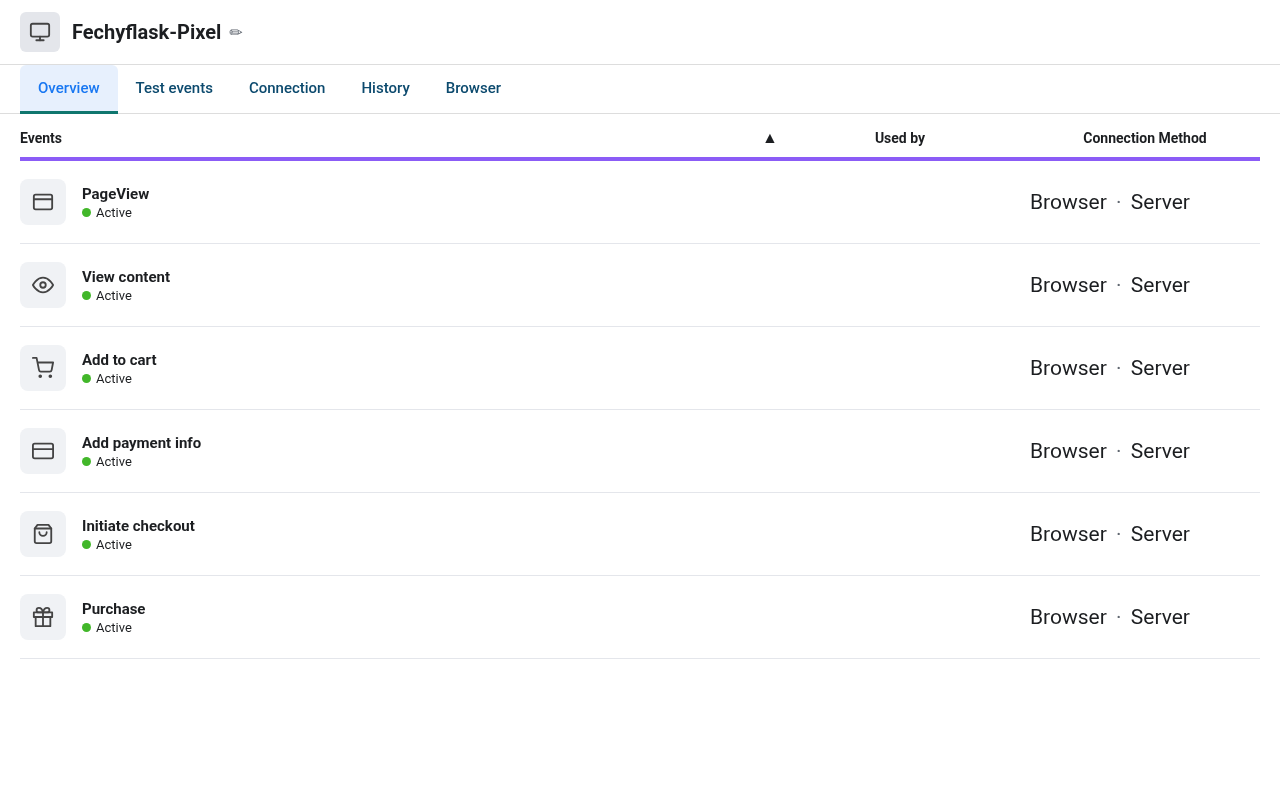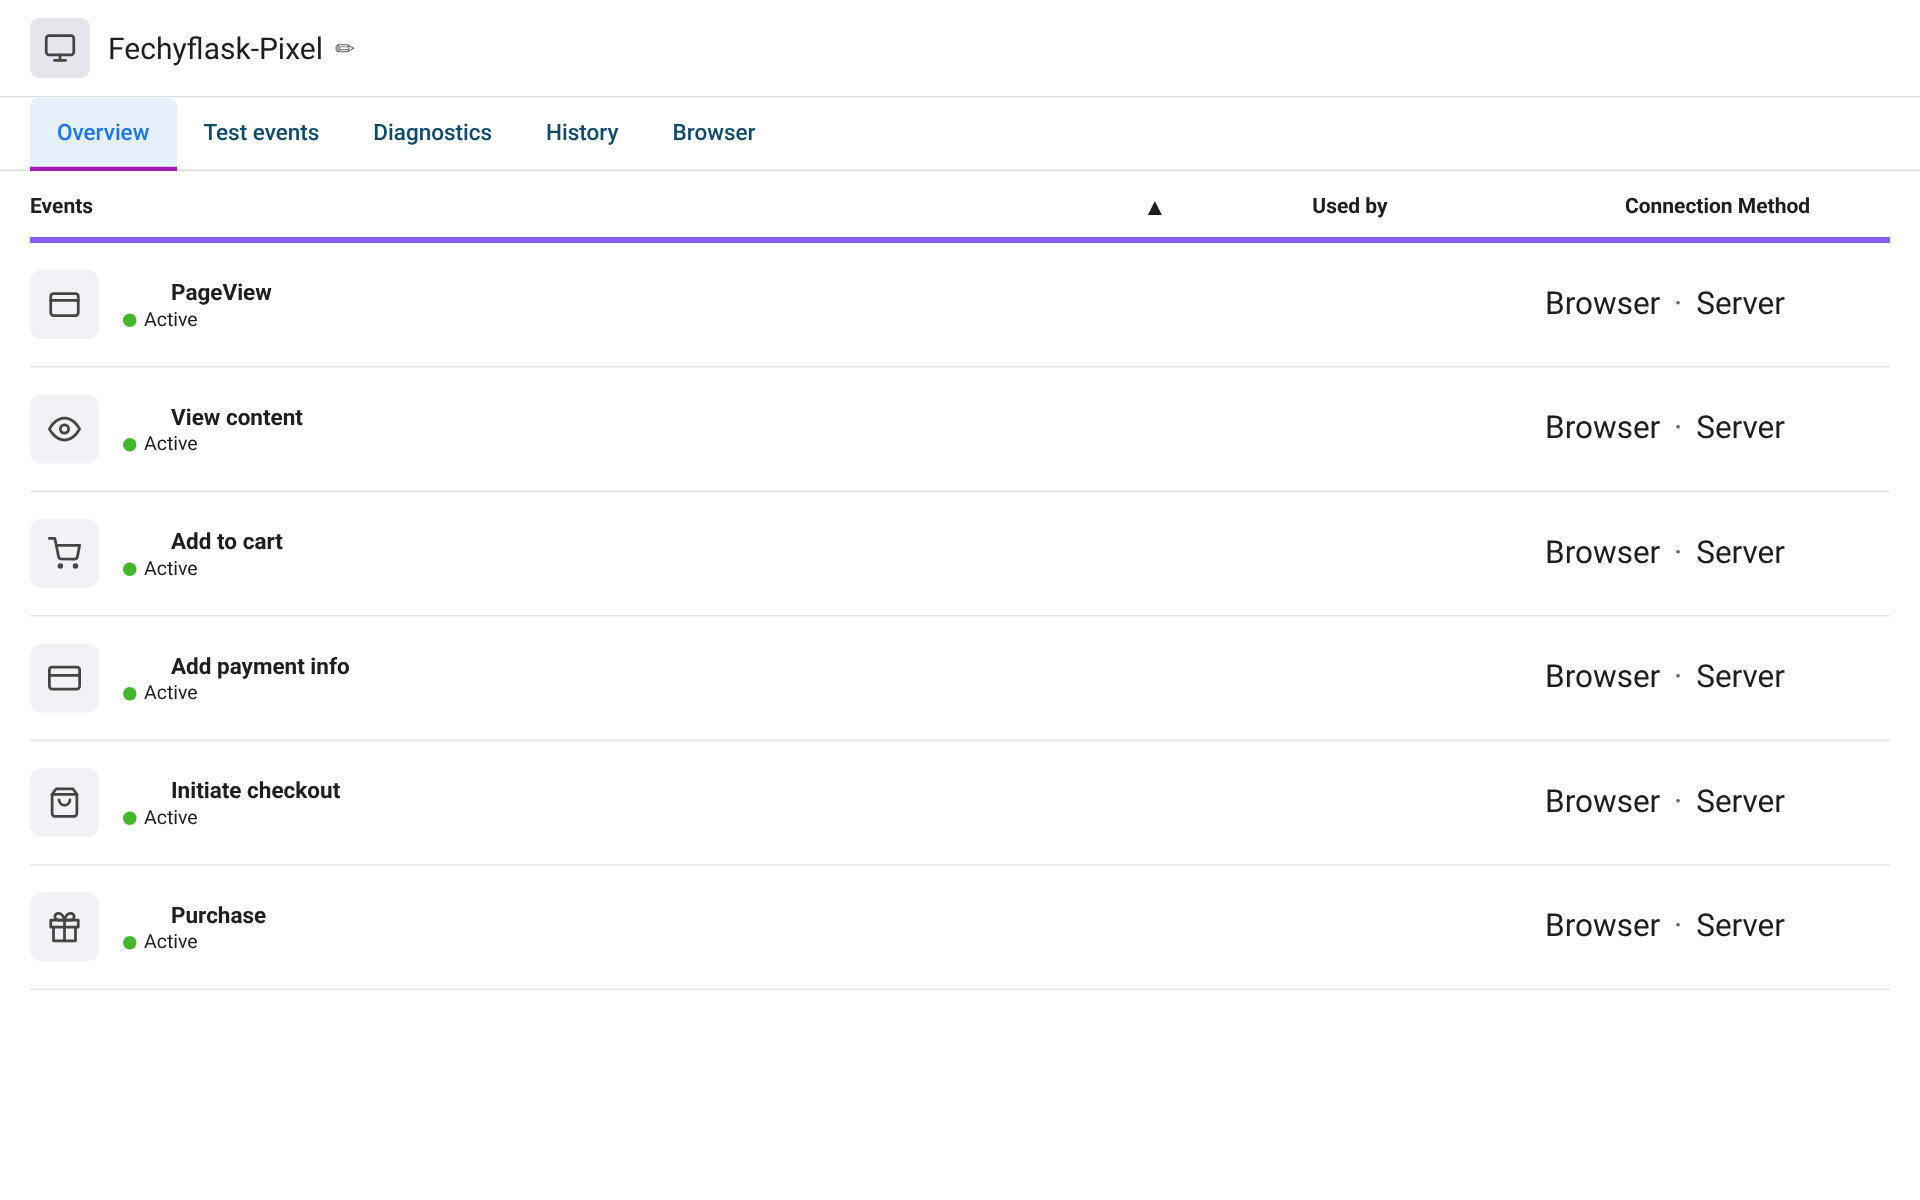--- a/index.html
+++ b/index.html
@@ -25,21 +25,21 @@
       border-radius: 6px;
       display: flex;
       align-items: center;
       justify-content: center;
       margin-right: 12px;
       font-size: 18px;
       color: #444;
     }
     .pixel-title {
       font-size: 20px;
-      font-weight: 400;
+      font-weight: 700;
       color: #1c1e21;
     }
     .edit-icon {
       margin-left: 8px;
       color: #606770;
       font-size: 16px;
       cursor: pointer;
     }
 
     
@@ -55,21 +55,21 @@
       font-size: 15px;
       font-weight: 500;
       color: #0c4a6e;
       cursor: pointer;
       border-bottom: 3px solid transparent;
       margin-bottom: -1px;
       text-decoration: none;
     }
     .nav-tab.active {
       color: #1877f2;
-      border-bottom: 3px solid #a21caf;
+      border-bottom: 3px solid #0f766e;
       background: #e7f0fd;
       border-radius: 6px 6px 0 0;
     }
 
     
     .table-container {
       padding: 0 20px;
     }
     .table-header {
       display: grid;
@@ -109,21 +109,20 @@
       justify-content: center;
       font-size: 20px;
       color: #444;
       flex-shrink: 0;
     }
     .event-info {}
     .event-name {
       font-weight: 700;
       font-size: 15px;
       color: #1c1e21;
-      margin-left: 32px;
     }
     .event-status {
       display: flex;
       align-items: center;
       gap: 5px;
       font-size: 13px;
       color: #1c1e21;
       margin-top: 2px;
     }
     .status-dot {
@@ -158,21 +157,21 @@
       <line x1="12" y1="17" x2="12" y2="21"></line>
     </svg>
   </div>
   <span class="pixel-title">Fechyflask-Pixel</span>
   <span class="edit-icon">✏</span>
 </div>
 
 <div class="nav-tabs">
   <a class="nav-tab active">Overview</a>
   <a class="nav-tab">Test events</a>
-  <a class="nav-tab">Diagnostics</a>
+  <a class="nav-tab">Connection</a>
   <a class="nav-tab">History</a>
   <a class="nav-tab">Browser</a>
 </div>
 
 <div class="table-container">
 
   <div class="table-header">
     <div class="col-events">Events</div>
     <div class="col-warning">
       <span style="font-size:16px;">▲</span>

